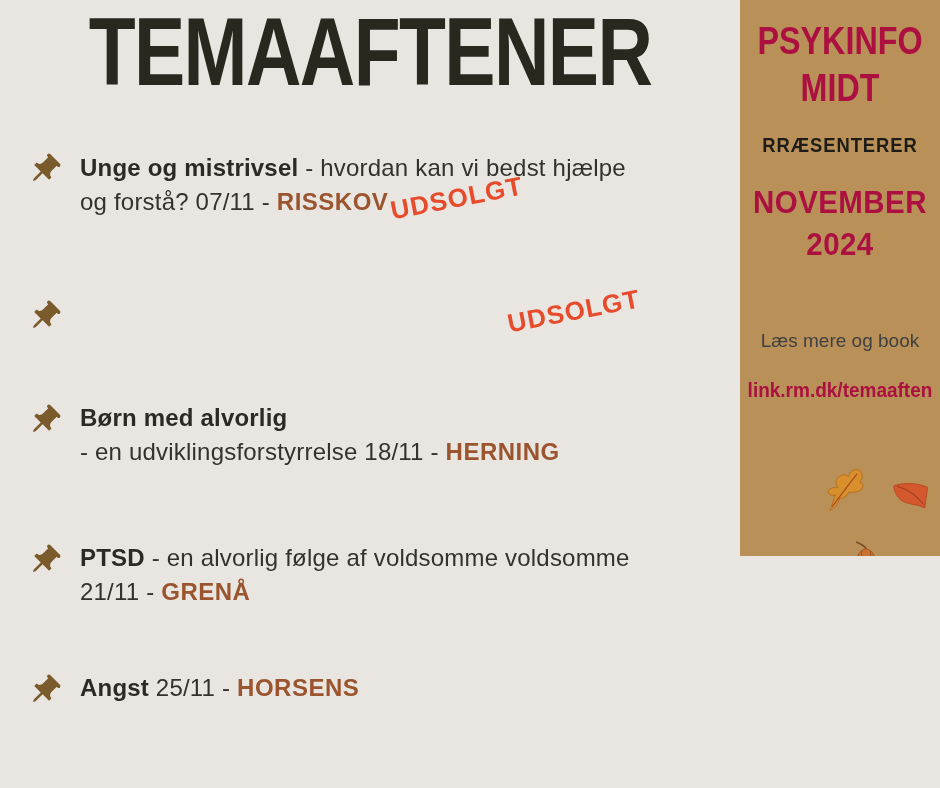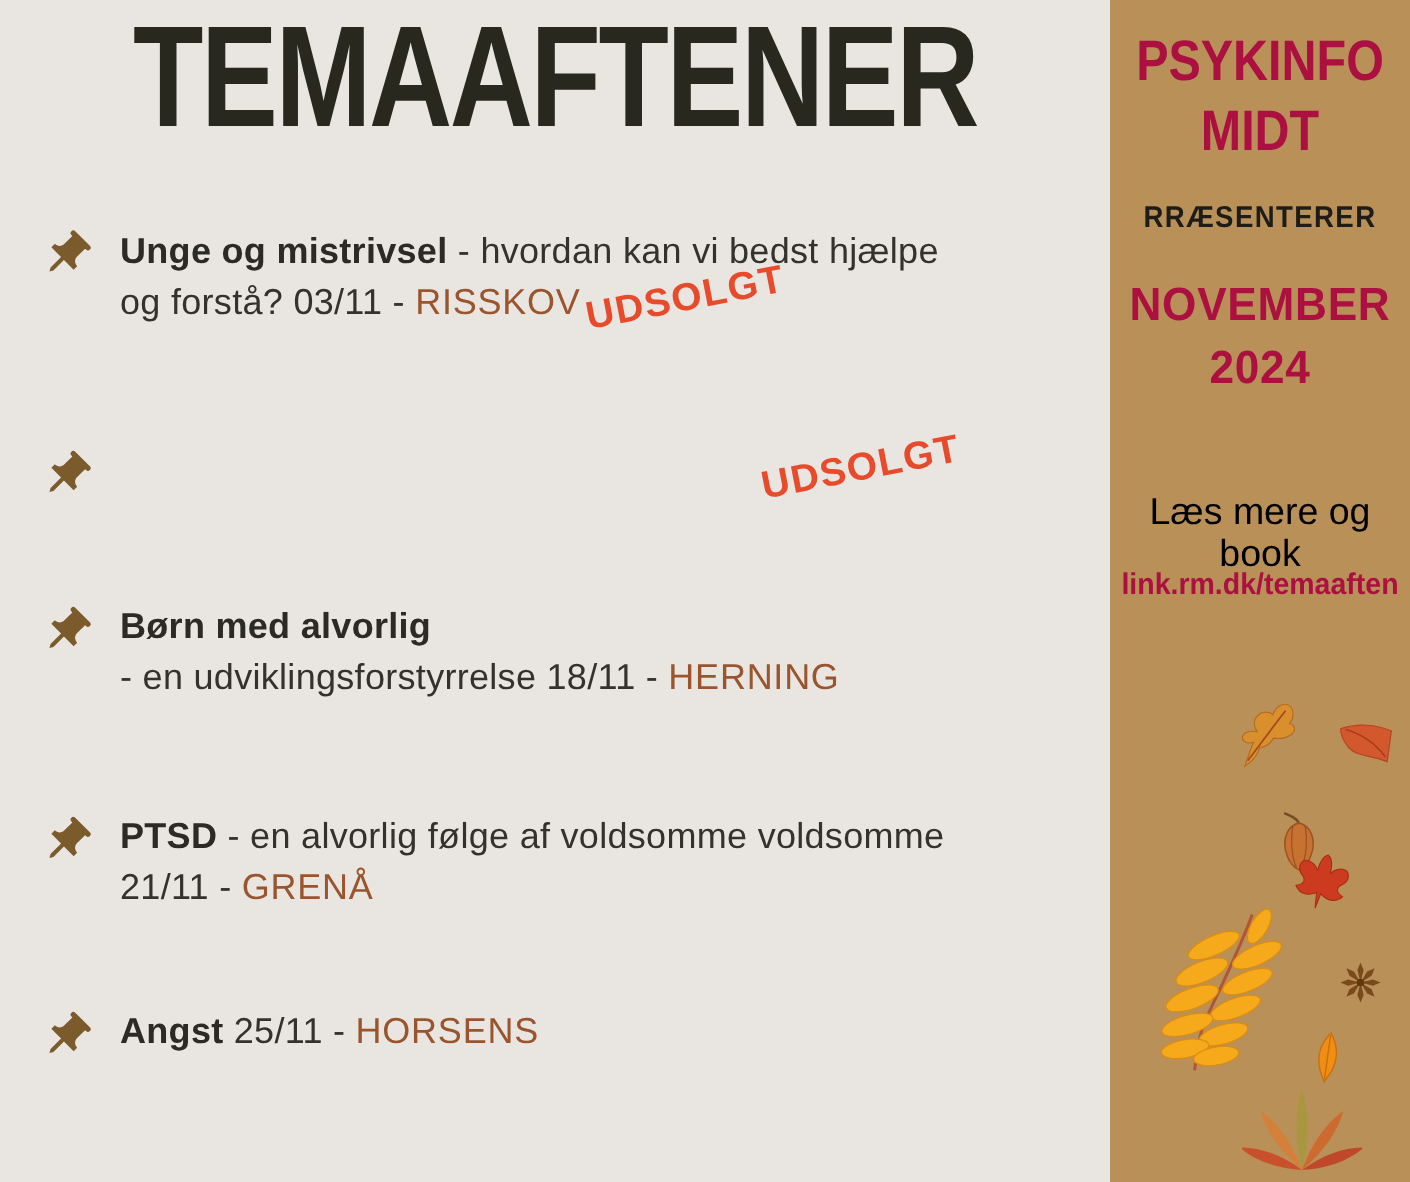--- a/index.html
+++ b/index.html
@@ -5,55 +5,55 @@
   html,body{margin:0;padding:0;}
   .poster{position:relative;width:940px;height:788px;background:#e9e6e1;overflow:hidden;
           font-family:"Liberation Sans","DejaVu Sans",sans-serif;color:#34322b;}
   
   .title{position:absolute;top:4px;left:0;width:740px;margin:0;text-align:center;
          font-size:96px;line-height:1.0;font-weight:900;letter-spacing:-2px;color:#28281f;
          transform:scaleX(0.80);transform-origin:50% 50%;white-space:pre;}
   .event{position:absolute;left:80px;font-size:24px;line-height:34px;letter-spacing:.2px;}
   .event .line{white-space:pre;}
   .event strong{font-weight:700;color:#2b2a24;}
-  .event .venue{color:#9a552f;font-weight:400;letter-spacing:.5px;margin-top:28px;}
+  .event .venue{color:#9a552f;font-weight:700;letter-spacing:.5px;margin-top:28px;}
   .pin{position:absolute;width:36px;height:36px;}
   .badge{position:absolute;font-size:26px;font-weight:700;color:#e74b2c;letter-spacing:1px;
          transform:rotate(-11deg);transform-origin:left top;white-space:pre;}
   
-  .sidebar{position:absolute;left:740px;top:0;width:200px;height:788px;background:#ba9059;overflow:hidden;}
+  .sidebar{position:absolute;left:740px;top:0;width:200px;height:556px;background:#ba9059;overflow:hidden;}
   .sb{position:absolute;left:0;width:200px;text-align:center;}
   .brand{top:18px;font-size:38px;line-height:47px;font-weight:800;color:#ab1040;
          transform:scaleX(.85);transform-origin:50% 0;letter-spacing:0;}
   .presents{top:134px;font-size:20px;font-weight:700;color:#1d1c18;letter-spacing:1px;
             transform:scaleX(.92);transform-origin:50% 0;}
   .month{top:182px;font-size:31px;line-height:42px;font-weight:800;color:#ab1040;
          transform:scaleX(.95);transform-origin:50% 0;letter-spacing:.5px;}
-  .cta{top:327px;font-size:25px;line-height:28px;font-weight:500;color:#000000;}
+  .cta{top:327px;font-size:19px;line-height:28px;font-weight:500;color:#404040;}
   .link{top:379px;font-size:20px;font-weight:600;color:#ab1040;letter-spacing:0;
         transform:scaleX(.95);transform-origin:50% 0;cursor:pointer;}
   .leaf{position:absolute;}
 </style>
 </head>
 <body>
 
 <div class="poster">
 
   <h1 class="title">TEMAAFTENER</h1>
 
   <span class="pin" style="left:26px;top:152px">
     <svg viewBox="0 0 24 24" width="36" height="36">
         <g transform="rotate(45 12 12)" fill="#7b5a2b">
       <path d="M16 9V4h.6a1.2 1.2 0 0 0 0-2.4H7.4A1.2 1.2 0 0 0 7.4 4H8v5c0 1.7-1.3 3-3 3v2.2h6.1v6.6l.9 1.6.9-1.6v-6.6H19V12c-1.7 0-3-1.3-3-3z"></path>
         </g>
       </svg>
   </span>
   <div class="event" style="top:151px">
     <div class="line"><strong>Unge og mistrivsel</strong><span> - hvordan kan vi bedst hjælpe</span></div>
-    <div class="line"><span>og forstå? 03/11 - </span><strong class="venue">RISSKOV</strong></div>
+    <div class="line"><span>og forstå? 07/11 - </span><strong class="venue">RISSKOV</strong></div>
   </div>
   <div class="badge" style="left:388px;top:196px">UDSOLGT</div>
 
   <span class="pin" style="left:26px;top:299px">
     <svg viewBox="0 0 24 24" width="36" height="36">
         <g transform="rotate(45 12 12)" fill="#7b5a2b">
       <path d="M16 9V4h.6a1.2 1.2 0 0 0 0-2.4H7.4A1.2 1.2 0 0 0 7.4 4H8v5c0 1.7-1.3 3-3 3v2.2h6.1v6.6l.9 1.6.9-1.6v-6.6H19V12c-1.7 0-3-1.3-3-3z"></path>
         </g>
       </svg>
   </span>

